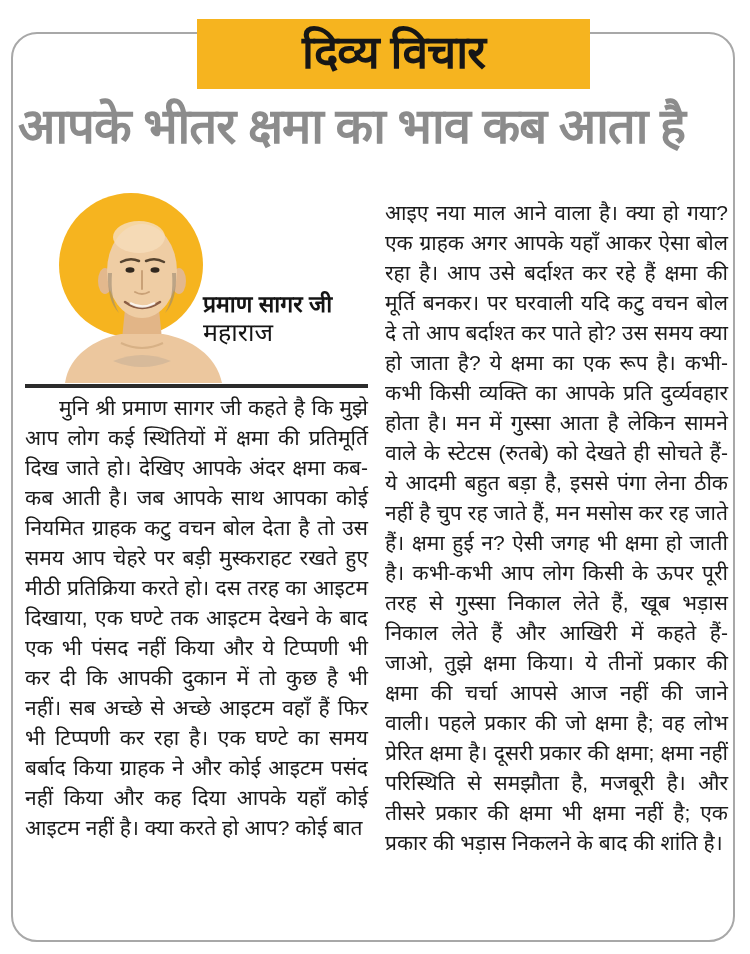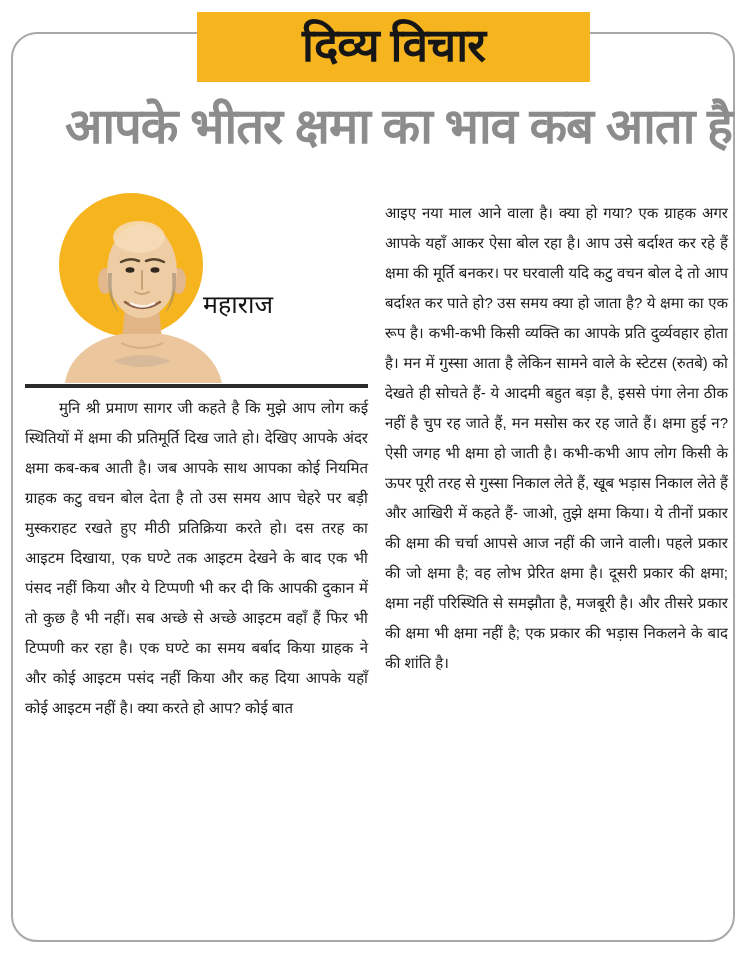--- a/index.html
+++ b/index.html
@@ -17,32 +17,32 @@
     position:relative;overflow:hidden;
     color:var(--body-ink);
   }
   .card{
     position:absolute;left:11px;top:32px;width:724px;height:910px;
     border:2px solid var(--border-gray);
     border-radius:26px;
     background:transparent;
   }
   .banner{
-    position:absolute;left:197px;top:12px;width:393px;height:70px;
+    position:absolute;left:197px;top:19px;width:393px;height:70px;
     background:var(--banner-yellow);
     display:flex;align-items:center;justify-content:center;
     z-index:3;
   }
   .banner-label{
     font-size:46px;font-weight:800;color:#161616;
     letter-spacing:-1px;line-height:1;padding-bottom:4px;
   }
   .headline{
     position:absolute;top:96px;left:18px;right:18px;margin:0;
-    text-align:right;
+    text-align:left;
     font-size:49px;font-weight:800;
     color:var(--headline-gray);
     letter-spacing:-1px;line-height:1.25;
     z-index:2;white-space:nowrap;
   }
   .content{
     position:absolute;top:192px;left:25px;right:22px;bottom:22px;
     display:flex;gap:17px;z-index:2;
   }
   .col{flex:1 1 0;min-width:0;}
@@ -52,21 +52,21 @@
     position:absolute;left:178px;top:98px;line-height:28px;color:#141414;
   }
   .cap-bold{font-size:21px;font-weight:700;}
   .cap-name{font-size:23px;}
   .cap-normal{font-size:25px;font-weight:400;}
   .divider{
     height:4px;background:#2b2b2b;margin:0 0 5px 0;width:100%;
   }
   .para{
     margin:0;
-    font-size:15px;line-height:30px;
+    font-size:21px;line-height:30px;
     text-align:justify;
     font-weight:500;
     color:var(--body-ink);
   }
   .para.indent{text-indent:34px;}
   .col-right{padding-top:6px;}
 </style>
 </head>
 <body>
 
@@ -108,20 +108,21 @@
 
         <ellipse cx="75" cy="77" rx="4.5" ry="2.8" fill="#32281e"></ellipse>
         <ellipse cx="100" cy="77" rx="4.5" ry="2.8" fill="#32281e"></ellipse>
 
         <path d="M87 78 L87 96 M80 99 Q87 103 94 99" stroke="#c9a177" stroke-width="2" fill="none" stroke-linecap="round"></path>
 
         <path d="M70 109 Q87 121 105 109" stroke="#8a5d44" stroke-width="2.5" fill="none" stroke-linecap="round"></path>
         <path d="M75 110 Q87 117 100 110" stroke="#ffffff" stroke-width="2.5" fill="none" opacity="0.8"></path>
       </svg>
       <div class="caption">
+        <div class="cap-bold cap-name">प्रमाण सागर जी</div>
         <div class="cap-normal">महाराज</div>
       </div>
     </div>
     <div class="divider"></div>
     <p class="para indent">मुनि श्री प्रमाण सागर जी कहते है कि मुझे आप लोग कई स्थितियों में क्षमा की प्रतिमूर्ति दिख जाते हो। देखिए आपके अंदर क्षमा कब-कब आती है। जब आपके साथ आपका कोई नियमित ग्राहक कटु वचन बोल देता है तो उस समय आप चेहरे पर बड़ी मुस्कराहट रखते हुए मीठी प्रतिक्रिया करते हो। दस तरह का आइटम दिखाया, एक घण्टे तक आइटम देखने के बाद एक भी पंसद नहीं किया और ये टिप्पणी भी कर दी कि आपकी दुकान में तो कुछ है भी नहीं। सब अच्छे से अच्छे आइटम वहाँ हैं फिर भी टिप्पणी कर रहा है। एक घण्टे का समय बर्बाद किया ग्राहक ने और कोई आइटम पसंद नहीं किया और कह दिया आपके यहाँ कोई आइटम नहीं है। क्या करते हो आप? कोई बात</p>
   </div>
 
   <div class="col col-right">
     <p class="para">आइए नया माल आने वाला है। क्या हो गया? एक ग्राहक अगर आपके यहाँ आकर ऐसा बोल रहा है। आप उसे बर्दाश्त कर रहे हैं क्षमा की मूर्ति बनकर। पर घरवाली यदि कटु वचन बोल दे तो आप बर्दाश्त कर पाते हो? उस समय क्या हो जाता है? ये क्षमा का एक रूप है। कभी-कभी किसी व्यक्ति का आपके प्रति दुर्व्यवहार होता है। मन में गुस्सा आता है लेकिन सामने वाले के स्टेटस (रुतबे) को देखते ही सोचते हैं- ये आदमी बहुत बड़ा है, इससे पंगा लेना ठीक नहीं है चुप रह जाते हैं, मन मसोस कर रह जाते हैं। क्षमा हुई न? ऐसी जगह भी क्षमा हो जाती है। कभी-कभी आप लोग किसी के ऊपर पूरी तरह से गुस्सा निकाल लेते हैं, खूब भड़ास निकाल लेते हैं और आखिरी में कहते हैं- जाओ, तुझे क्षमा किया। ये तीनों प्रकार की क्षमा की चर्चा आपसे आज नहीं की जाने वाली। पहले प्रकार की जो क्षमा है; वह लोभ प्रेरित क्षमा है। दूसरी प्रकार की क्षमा; क्षमा नहीं परिस्थिति से समझौता है, मजबूरी है। और तीसरे प्रकार की क्षमा भी क्षमा नहीं है; एक प्रकार की भड़ास निकलने के बाद की शांति है।</p>
   </div>

